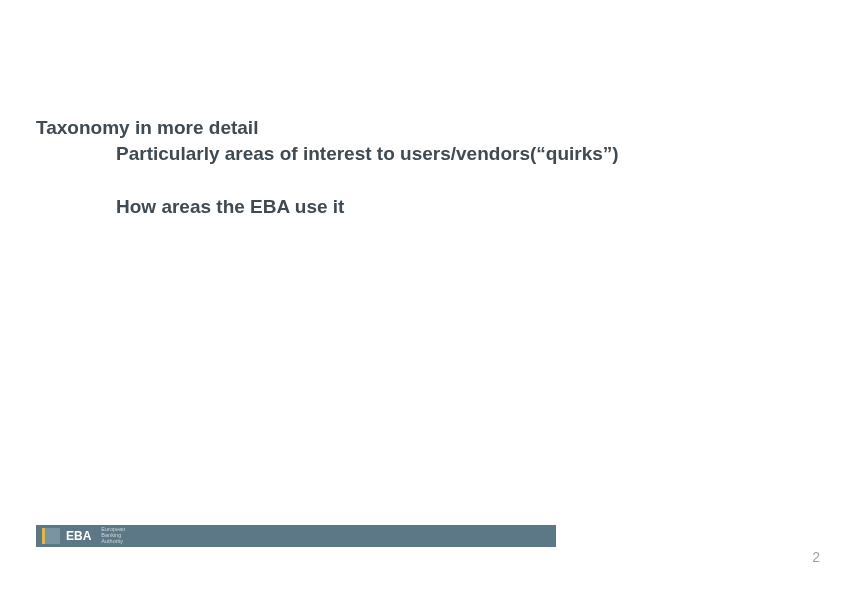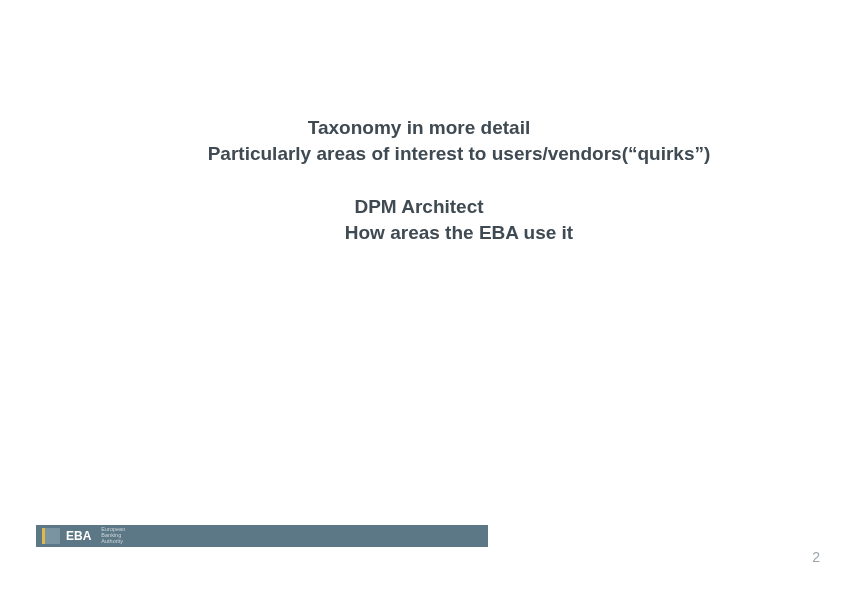--- a/index.html
+++ b/index.html
@@ -14,30 +14,29 @@
     position: relative;
   }
   .content {
     position: absolute;
     top: 115px;
     left: 36px;
     right: 40px;
     font-size: 19px;
     font-weight: 700;
     line-height: 1.35;
-    text-align: center;
   }
   .section { margin-bottom: 28px; }
   .section-title { margin: 0; }
   .subline { margin: 0 0 0 80px; }
   .footer-bar {
     position: absolute;
     left: 36px;
     bottom: 48px;
-    width: 452px;
+    width: 520px;
     height: 22px;
     background: #5c7886;
     display: flex;
     align-items: center;
     gap: 6px;
     padding-left: 6px;
     box-sizing: border-box;
   }
   .logo-box {
     width: 18px;
@@ -75,21 +74,20 @@
 </style>
 </head>
 <body>
 
 <div class="content">
   <div class="section">
     <p class="section-title">Taxonomy in more detail</p>
     <p class="subline">Particularly areas of interest to users/vendors(“quirks”)</p>
   </div>
   <div class="section">
-    <p class="section-title">DPM Architect</p>
     <p class="subline">How areas the EBA use it</p>
   </div>
 </div>
 
 <div class="footer-bar">
   <div class="logo-box"></div>
   <span class="eba-text">EBA</span>
   <span class="eba-sub">European
 Banking
 Authority</span>

